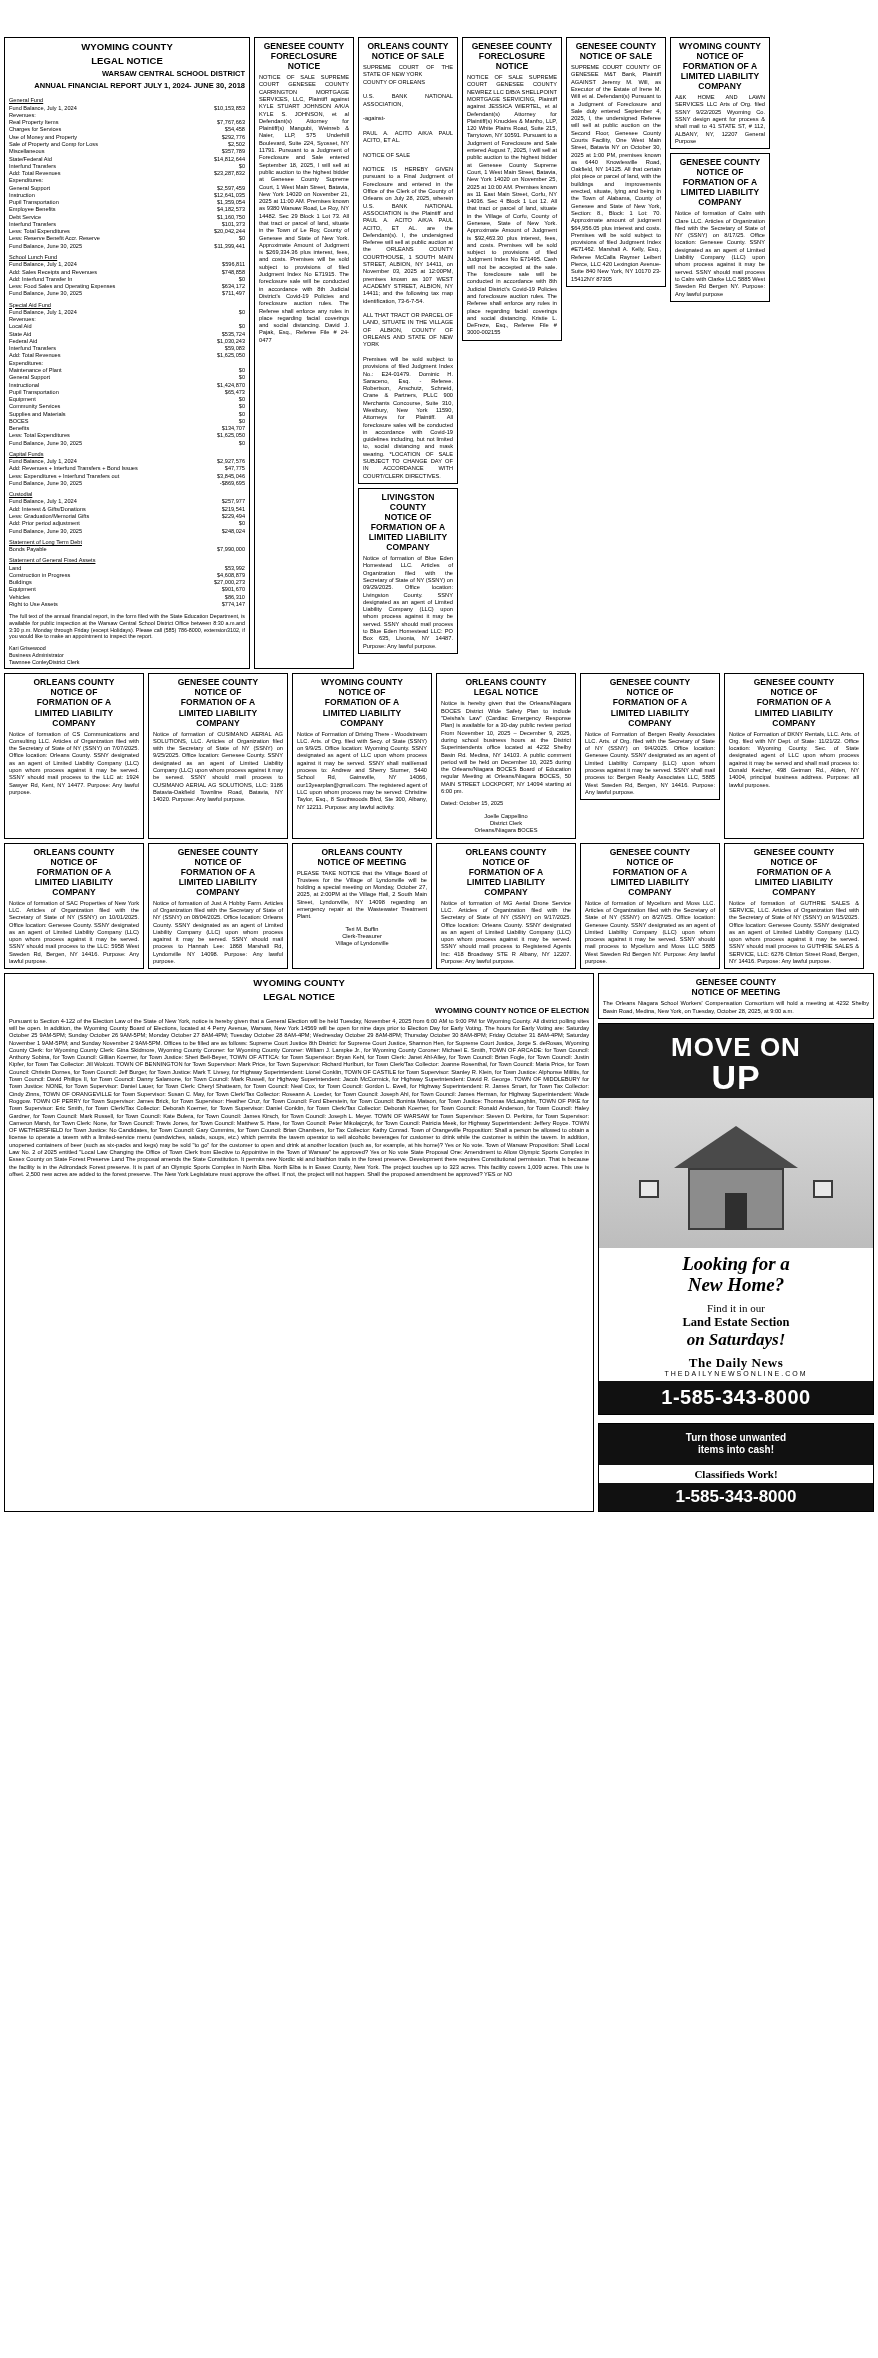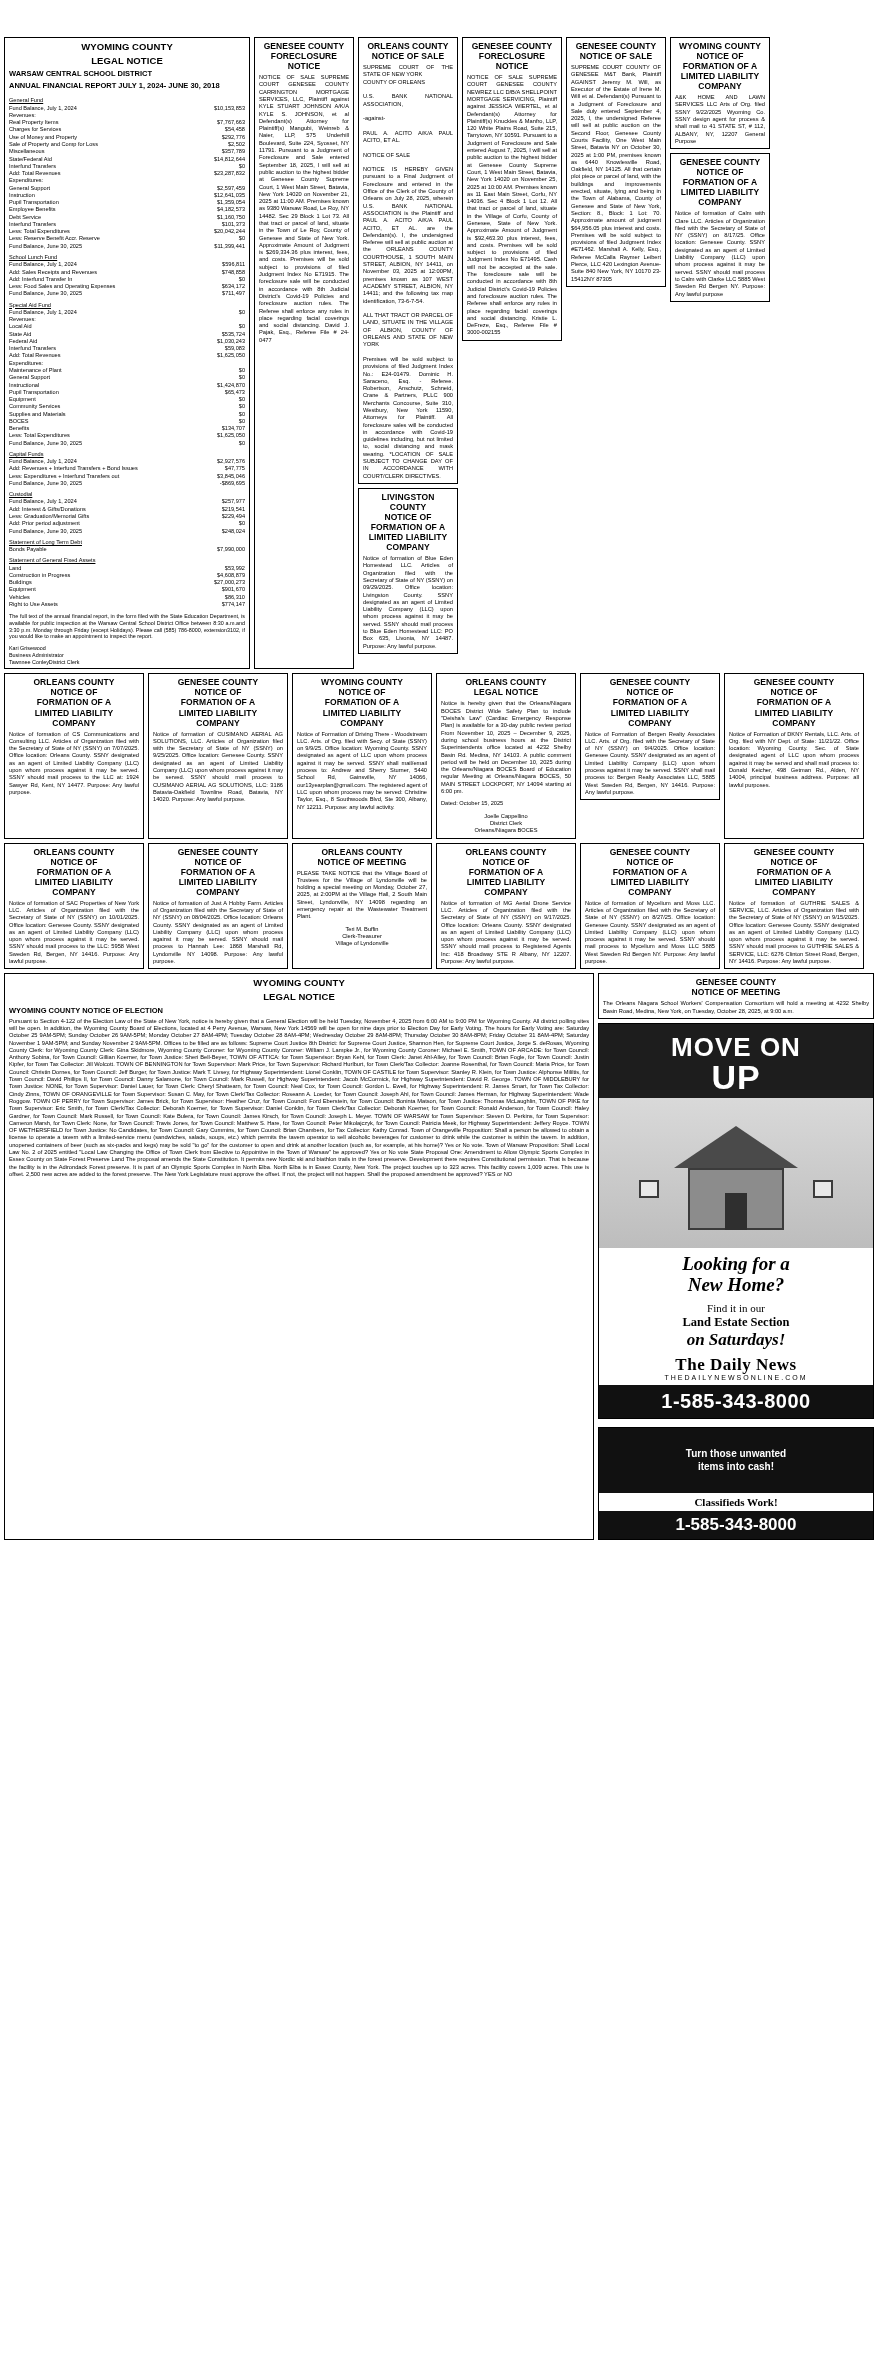--- a/index.html
+++ b/index.html
@@ -32,21 +32,21 @@
   .hdr {
     text-align: center;
     font-weight: bold;
     font-size: 8.5px;
     line-height: 1.18;
     margin-bottom: 3px;
     letter-spacing: .1px;
   }
   .hdr.big { font-size: 9.5px; }
   .subhdr {
-    text-align: left;
+    text-align: right;
     font-weight: bold;
     font-size: 7.5px;
     line-height: 1.2;
     margin-bottom: 3px;
   }
   .body-txt {
     font-size: 5.7px;
     line-height: 1.28;
     text-align: justify;
     hyphens: auto;
@@ -118,36 +118,36 @@
     font-family: "Liberation Serif", serif;
     font-size: 11px;
     line-height: 1.2;
     padding: 4px 4px 0;
   }
   .findit .re { font-weight: bold; font-size: 12.5px; }
   .findit .sat { font-weight: bold; font-style: italic; font-size: 17px; }
   .dn-logo {
     font-family: "Liberation Serif", serif;
     font-weight: bold;
-    font-size: 17px;
+    font-size: 13px;
     letter-spacing: .5px;
     padding: 6px 2px 0;
     line-height: 1.05;
   }
   .dn-sub { font-size: 7px; letter-spacing: 2px; padding-bottom: 4px; }
   .phone-bar {
     background: #111; color: #fff; font-weight: bold;
     font-size: 20px; padding: 5px 2px; letter-spacing: .5px;
   }
   .turn-ad {
     border: 1px solid #000; text-align: center; margin-top: 4px;
   }
   .turn-ad .t1 {
     background: #111; color: #fff; font-weight: bold; font-size: 10px;
-    padding: 20px 3px; line-height: 1.25;
+    padding: 8px 3px; line-height: 1.25;
   }
   .turn-ad .t2 { font-weight: bold; font-size: 11px; padding: 3px; font-family: "Liberation Serif", serif; }
   .turn-ad .t3 { background:#111; color:#fff; font-weight:bold; font-size: 17px; padding: 4px 2px; }
 </style>
 </head>
 <body>
 
 <div class="page">
 
   <div class="row">

